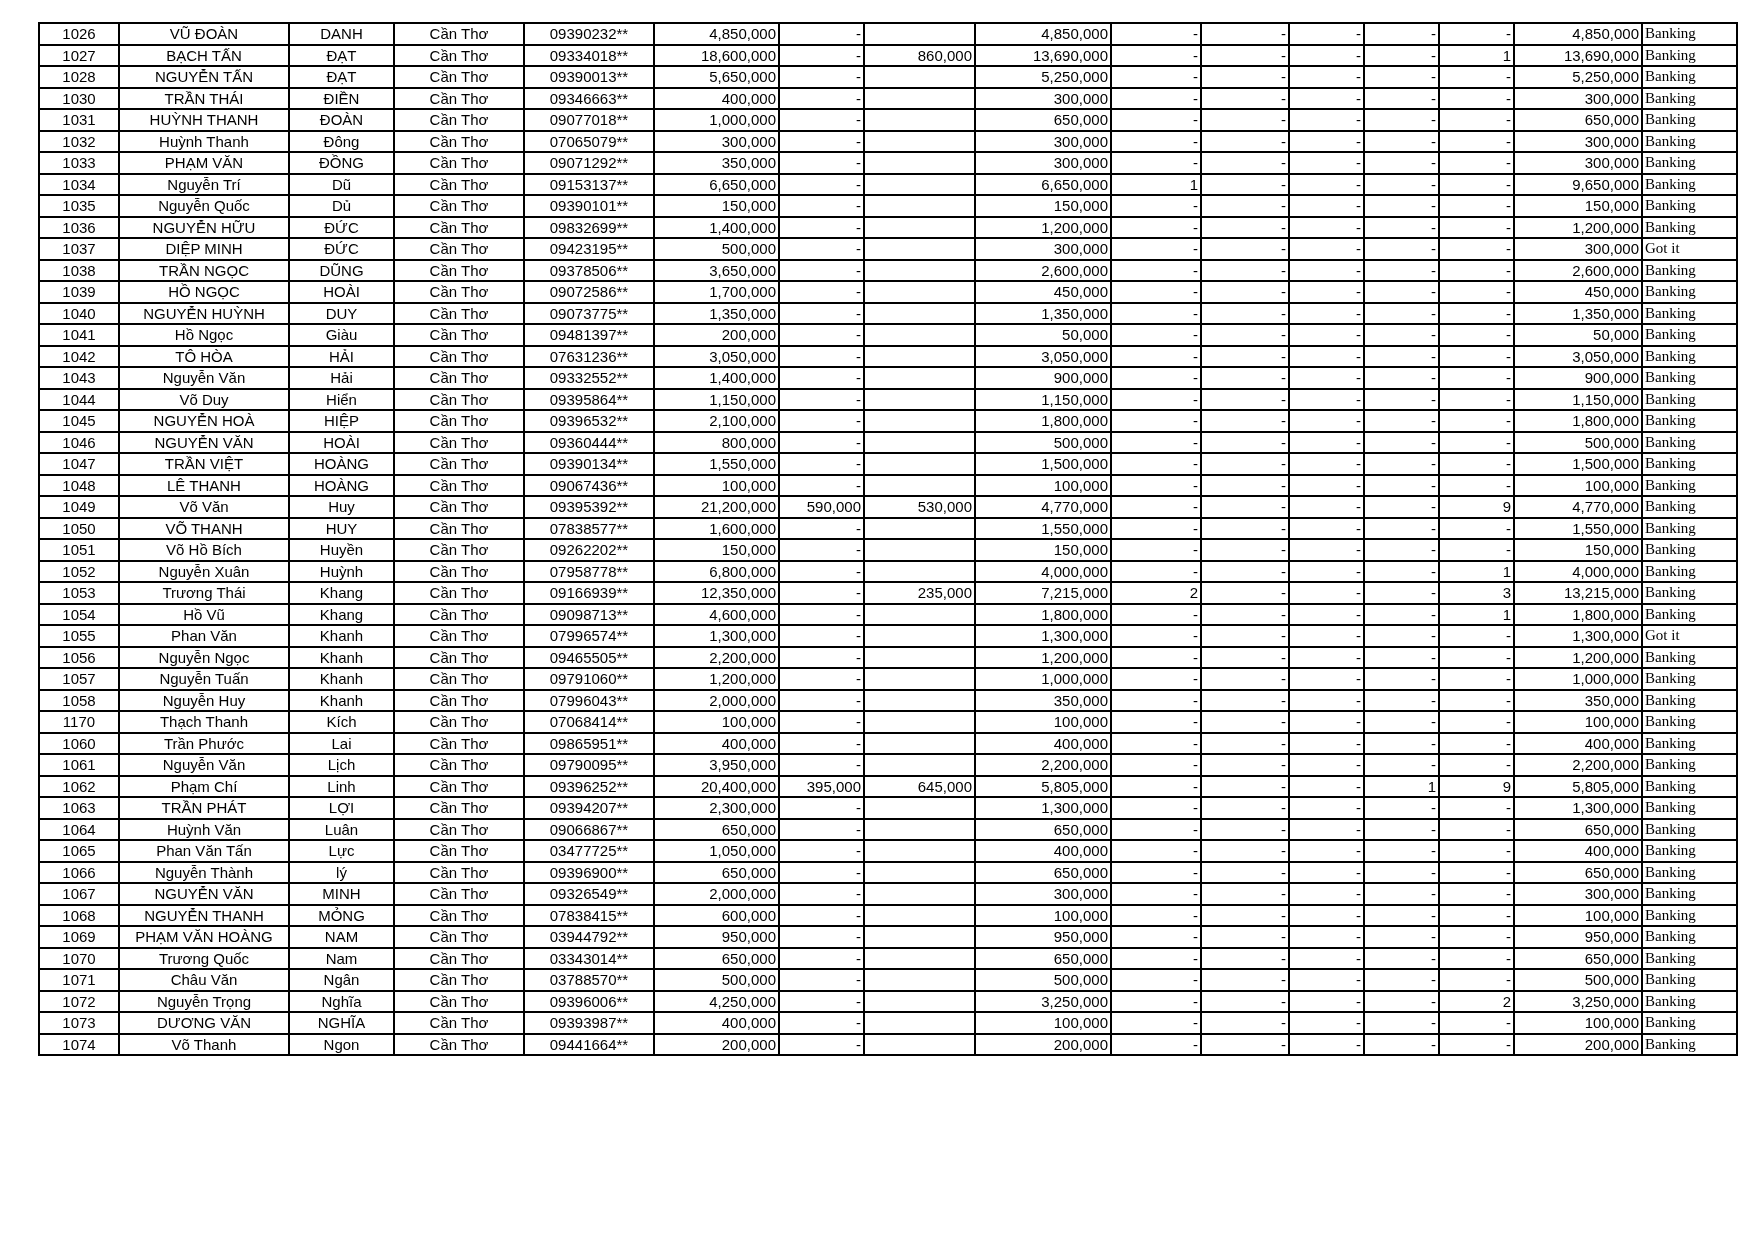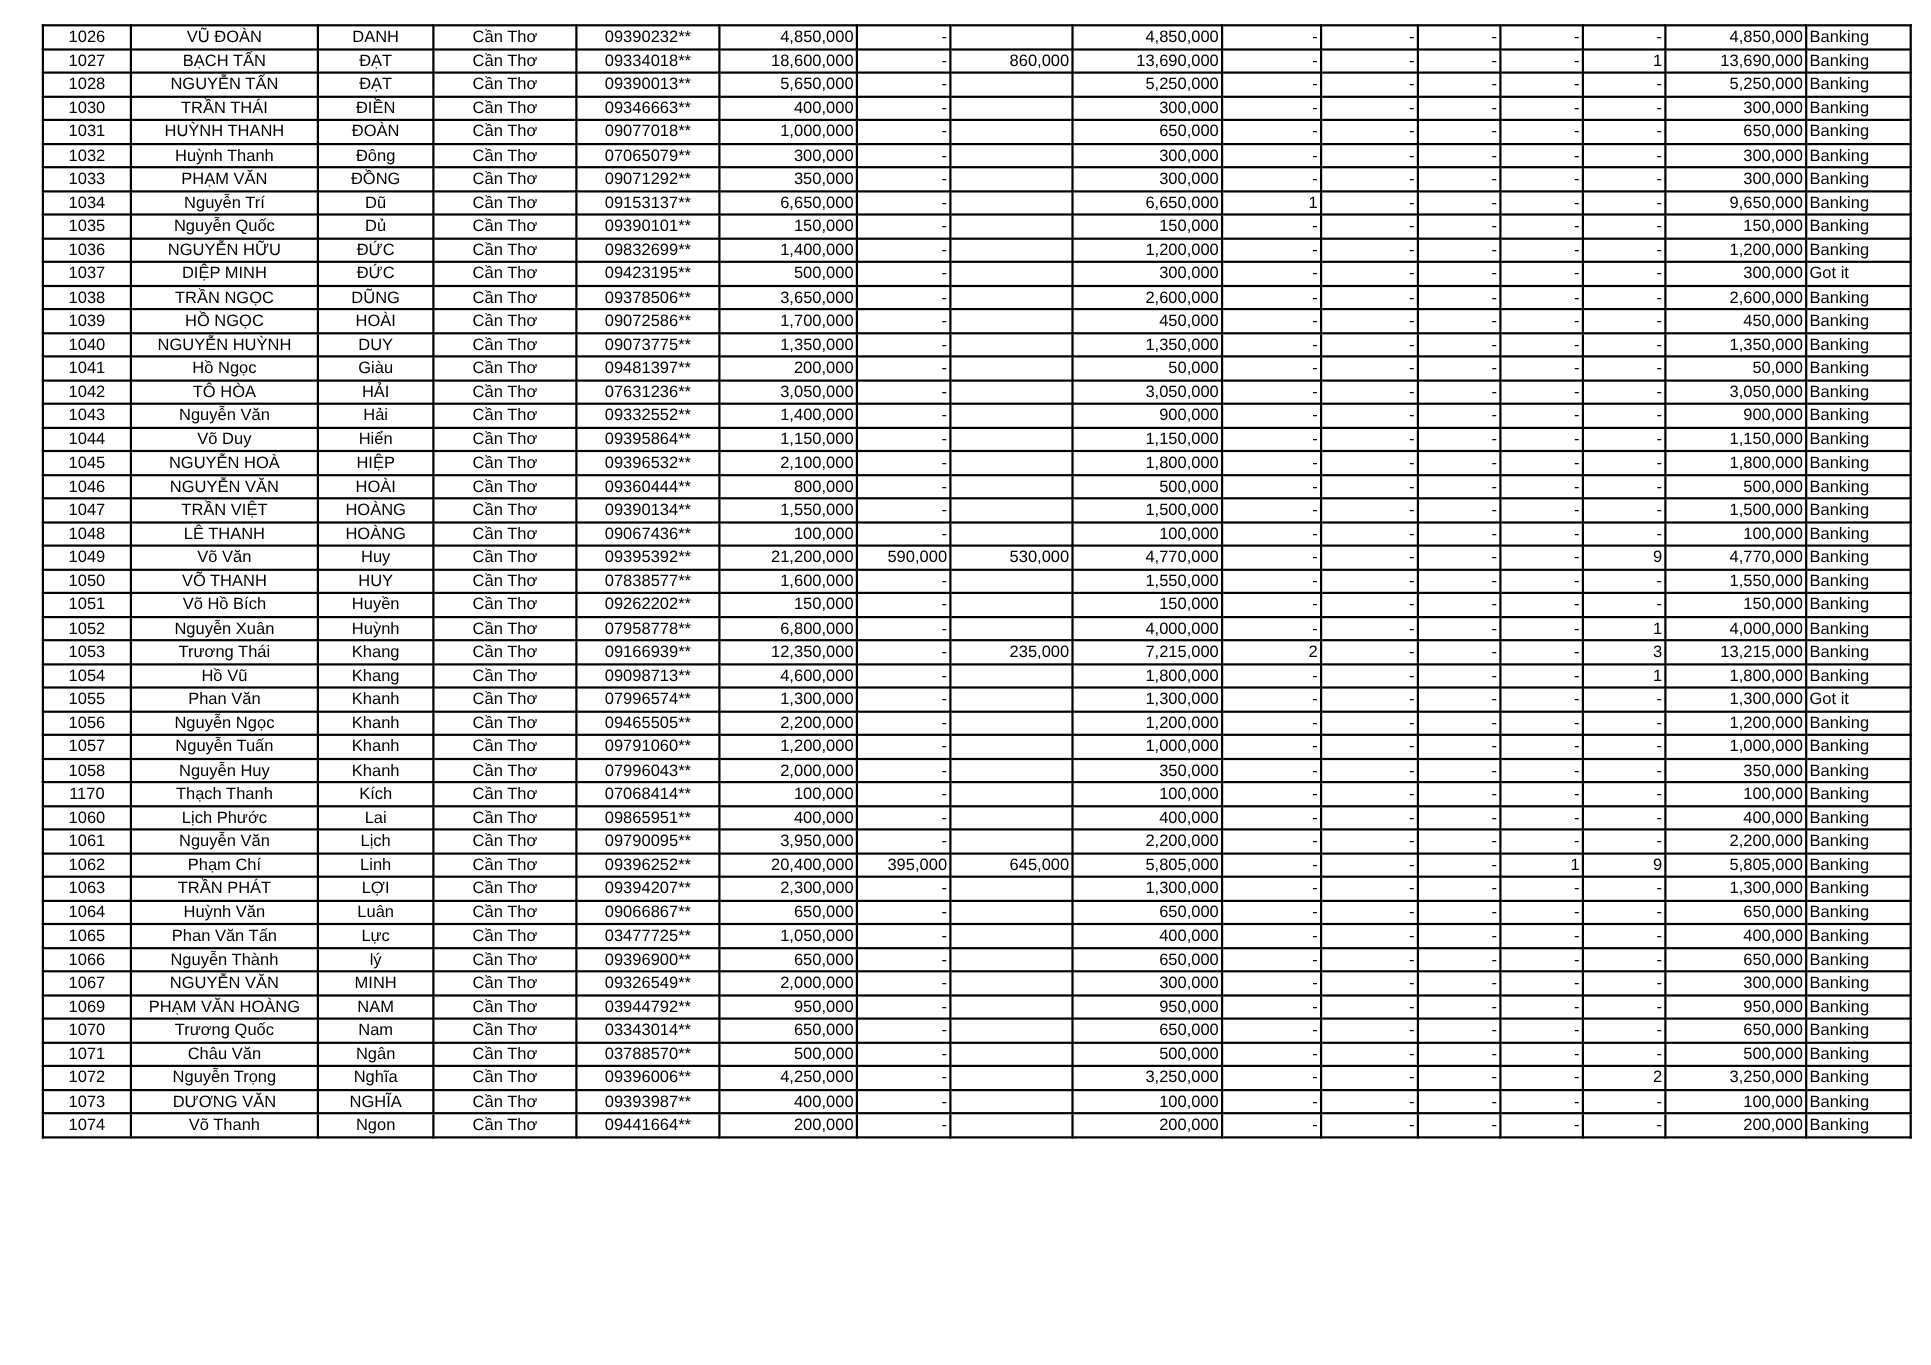--- a/index.html
+++ b/index.html
@@ -22,21 +22,21 @@
     line-height:19.5px;
     font-size:15px;
     color:#000;
     padding:0 2px;
     white-space:nowrap;
     overflow:hidden;
     box-sizing:border-box;
   }
   td.a-center{text-align:center;}
   td.a-right{text-align:right;padding-right:7px;}
-  td.a-left{text-align:left;padding-left:5px;}
+  td.a-left{text-align:left;padding-left:5px;font-family:Liberation Serif, serif;}
   td.dash{padding-right:22px;}
   td.digit{padding-right:14px;}
 </style>
 </head>
 <body>
 
 <table class="sheet">
   <colgroup>
       <col style="width: 80px;">
       <col style="width: 170px;">
@@ -645,21 +645,21 @@
         <td class="a-right dash">-</td>
         <td class="a-right dash">-</td>
         <td class="a-right dash">-</td>
         <td class="a-right dash">-</td>
         <td class="a-right dash">-</td>
         <td class="a-right">100,000</td>
         <td class="a-left">Banking</td>
       </tr>
       <tr>
         <td class="a-center">1060</td>
-        <td class="a-center">Lịch Phước</td>
+        <td class="a-center">Trần Phước</td>
         <td class="a-center">Lai</td>
         <td class="a-center">Cần Thơ</td>
         <td class="a-center">09865951**</td>
         <td class="a-right">400,000</td>
         <td class="a-right dash">-</td>
         <td class="a-right"></td>
         <td class="a-right">400,000</td>
         <td class="a-right dash">-</td>
         <td class="a-right dash">-</td>
         <td class="a-right dash">-</td>
@@ -788,20 +788,38 @@
         <td class="a-right">300,000</td>
         <td class="a-right dash">-</td>
         <td class="a-right dash">-</td>
         <td class="a-right dash">-</td>
         <td class="a-right dash">-</td>
         <td class="a-right dash">-</td>
         <td class="a-right">300,000</td>
         <td class="a-left">Banking</td>
       </tr>
       <tr>
+        <td class="a-center">1068</td>
+        <td class="a-center">NGUYỄN THANH</td>
+        <td class="a-center">MỎNG</td>
+        <td class="a-center">Cần Thơ</td>
+        <td class="a-center">07838415**</td>
+        <td class="a-right">600,000</td>
+        <td class="a-right dash">-</td>
+        <td class="a-right"></td>
+        <td class="a-right">100,000</td>
+        <td class="a-right dash">-</td>
+        <td class="a-right dash">-</td>
+        <td class="a-right dash">-</td>
+        <td class="a-right dash">-</td>
+        <td class="a-right dash">-</td>
+        <td class="a-right">100,000</td>
+        <td class="a-left">Banking</td>
+      </tr>
+      <tr>
         <td class="a-center">1069</td>
         <td class="a-center">PHẠM VĂN HOÀNG</td>
         <td class="a-center">NAM</td>
         <td class="a-center">Cần Thơ</td>
         <td class="a-center">03944792**</td>
         <td class="a-right">950,000</td>
         <td class="a-right dash">-</td>
         <td class="a-right"></td>
         <td class="a-right">950,000</td>
         <td class="a-right dash">-</td>

